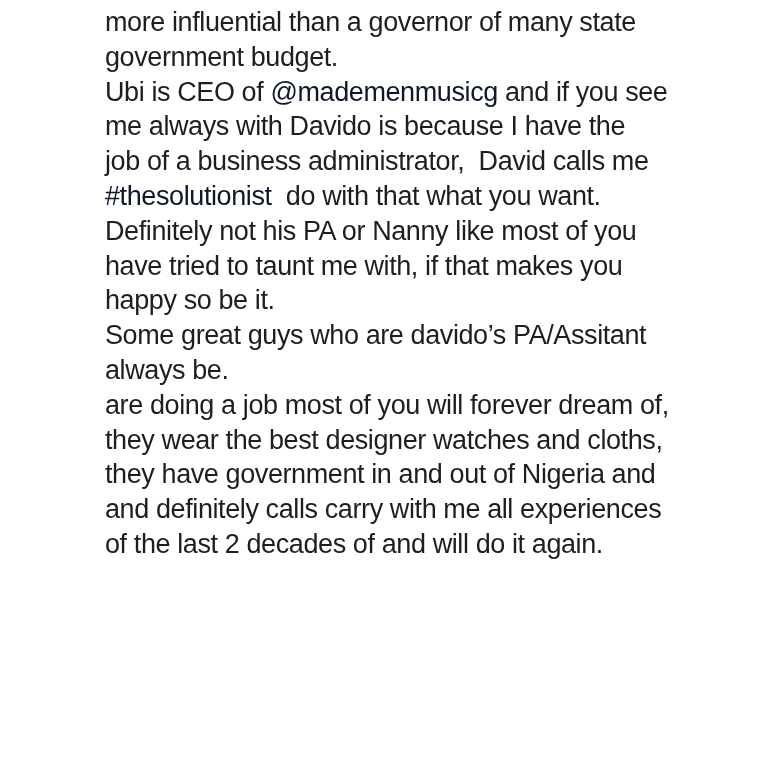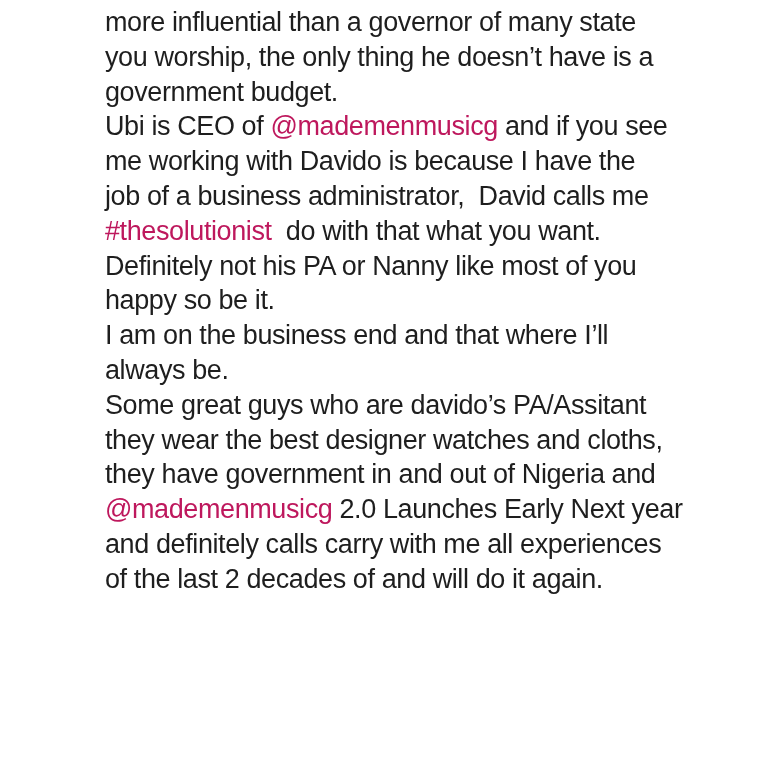--- a/index.html
+++ b/index.html
@@ -19,38 +19,37 @@
     font-size: 27px;
     line-height: 34.8px;
     color: #1e1e1e;
     letter-spacing: -0.4px;
     font-weight: 400;
   }
   .line {
     white-space: pre;
   }
   .link {
-    color: #be185d;
+    color: #0f172a;
     cursor: pointer;
   }
 </style>
 </head>
 <body>
 
 <div class="post-body">
   <div class="line">more influential than a governor of many state</div>
-  <div class="line">you worship, the only thing he doesn’t have is a</div>
   <div class="line">government budget.</div>
   <div class="line"><span>Ubi is CEO of </span><span class="link">@mademenmusicg</span><span> and if you see</span></div>
-  <div class="line">me working with Davido is because I have the</div>
+  <div class="line">me always with Davido is because I have the</div>
   <div class="line">job of a business administrator,  David calls me</div>
   <div class="line"><span class="link">#thesolutionist</span><span>  do with that what you want.</span></div>
   <div class="line">Definitely not his PA or Nanny like most of you</div>
+  <div class="line">have tried to taunt me with, if that makes you</div>
   <div class="line">happy so be it.</div>
-  <div class="line">I am on the business end and that where I’ll</div>
+  <div class="line">Some great guys who are davido’s PA/Assitant</div>
   <div class="line">always be.</div>
-  <div class="line">Some great guys who are davido’s PA/Assitant</div>
+  <div class="line">are doing a job most of you will forever dream of,</div>
   <div class="line">they wear the best designer watches and cloths,</div>
   <div class="line">they have government in and out of Nigeria and</div>
-  <div class="line"><span class="link">@mademenmusicg</span><span> 2.0 Launches Early Next year</span></div>
   <div class="line">and definitely calls carry with me all experiences</div>
   <div class="line">of the last 2 decades of and will do it again.</div>
 </div>
 
 </body></html>

